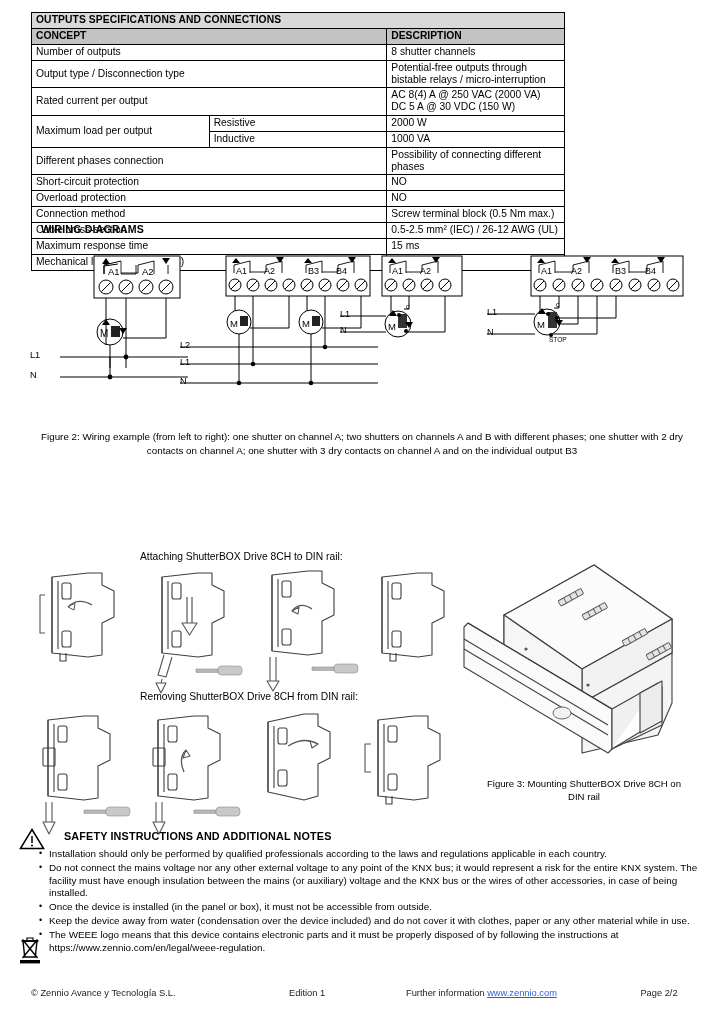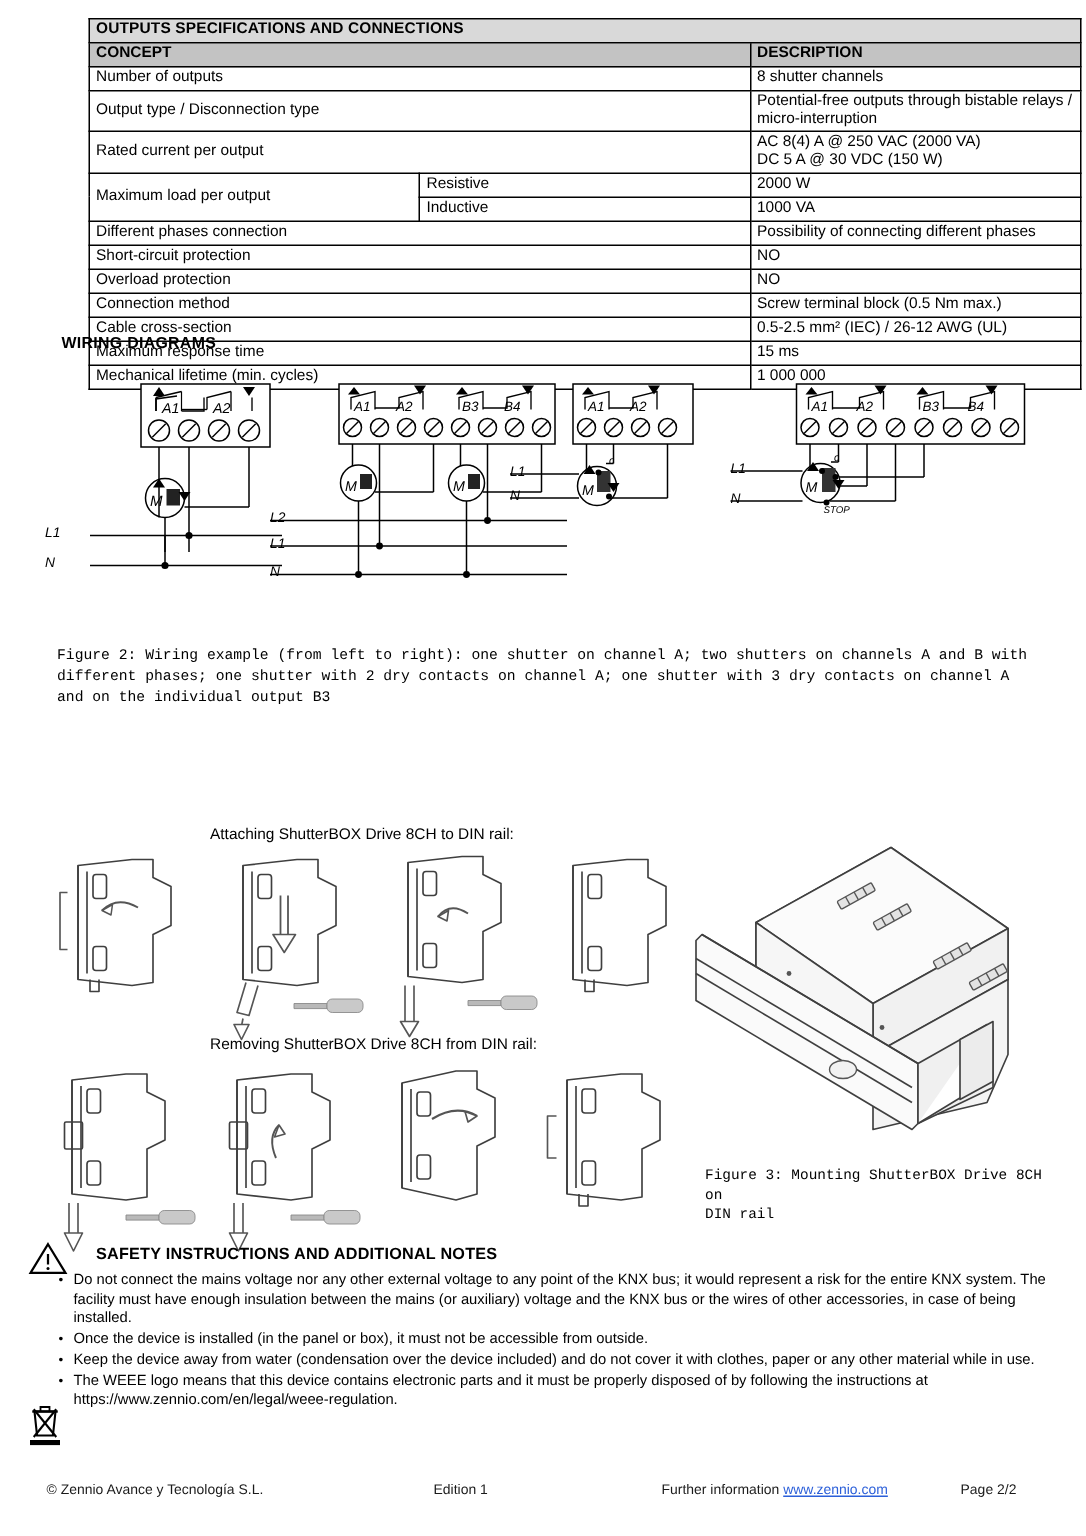--- a/index.html
+++ b/index.html
@@ -5,21 +5,21 @@
   html,body{margin:0;padding:0;background:#fff;}
   body{
     width:724px;height:1024px;position:relative;overflow:hidden;
     font-family:"Liberation Sans", sans-serif;
     color:#000;
     -webkit-font-smoothing:antialiased;
   }
   .page{position:absolute;left:0;top:0;width:724px;height:1024px;}
 
   
-  .spec-wrap{position:absolute;left:31px;top:12px;width:662px;margin-left:28px;}
+  .spec-wrap{position:absolute;left:31px;top:12px;width:534px;}
   table.spec{border-collapse:collapse;width:100%;table-layout:fixed;}
   table.spec td{
     border:1px solid #000;
     font-size:10.3px;
     line-height:1.18;
     padding:1px 4px 1px 4px;
     vertical-align:middle;
     height:13px;
   }
   .t-title{background:#d9d9d9;font-weight:bold;font-size:11.4px;height:16px;letter-spacing:.1px;}
@@ -29,27 +29,27 @@
   .two-line{height:26px;}
   .cell-lines span{display:block;}
 
   
   .sec-head{
     position:absolute;font-weight:bold;font-size:10.6px;letter-spacing:.2px;
   }
   #wiring-heading{left:41px;top:223px;}
 
   
-  #wiring-area{position:absolute;left:0;top:240px;width:647px;height:185px;font-style:italic;}
+  #wiring-area{position:absolute;left:0;top:240px;width:647px;height:185px;}
   .wd{position:absolute;}
   .lbl{position:absolute;font-size:9.2px;line-height:1;color:#000;}
 
   
   .caption{
-    position:absolute;text-align:left;font-size:9.8px;line-height:1.45;font-family:Liberation Mono, monospace;
+    position:absolute;text-align:center;font-size:9.8px;line-height:1.45;
   }
   #fig2-caption{left:38px;top:430px;width:648px;}
   #fig3-caption{left:470px;top:778px;width:228px;line-height:1.35;font-size:9.6px;}
 
   
   #mount-area{position:absolute;left:0;top:545px;width:724px;height:275px;}
   .mount-title{position:absolute;font-size:10.3px;}
   #attach-title{left:140px;top:551px;}
   #remove-title{left:140px;top:691px;}
 
@@ -71,21 +71,21 @@
   }
   #weee-icon{position:absolute;left:8px;top:104px;width:24px;height:30px;}
 
   
   #footer{
     position:absolute;left:31px;top:988px;width:662px;
     font-size:9.3px;color:#1a1a1a;
   }
   #footer .row{display:flex;align-items:baseline;}
   #footer .f-copy{width:258px;}
-  #footer .f-ed{width:152px;}
+  #footer .f-ed{width:117px;}
   #footer .f-info{flex:1;}
   #footer .f-page{width:68px;text-align:center;}
   #footer a{color:#2b5fd9;text-decoration:underline;}
 
   
   #knx-note{
     position:absolute;left:489px;top:361px;width:200px;
     font-size:9.1px;line-height:1.3;text-align:justify;
   }
   #knx-note .tri{display:inline-block;vertical-align:-1px;margin-right:2px;}
@@ -606,20 +606,21 @@
         <path d="M5 7 L19 7 L17.3 23 L6.7 23 Z" fill="none" stroke="#000" stroke-width="1.4"></path>
         <line x1="3.5" y1="7" x2="20.5" y2="7" stroke="#000" stroke-width="1.6"></line>
         <path d="M9 7 L9 4 L15 4 L15 7" fill="none" stroke="#000" stroke-width="1.2"></path>
         <line x1="4.5" y1="5.5" x2="19.5" y2="24" stroke="#000" stroke-width="1.4"></line>
         <line x1="19.5" y1="5.5" x2="4.5" y2="24" stroke="#000" stroke-width="1.4"></line>
         <rect x="2" y="26" width="20" height="3.4" fill="#000"></rect>
       </svg>
     </span>
 
     <ul class="notes">
+      <li>Installation should only be performed by qualified professionals according to the laws and regulations applicable in each country.</li>
       <li>Do not connect the mains voltage nor any other external voltage to any point of the KNX bus; it would represent a risk for the entire KNX system. The facility must have enough insulation between the mains (or auxiliary) voltage and the KNX bus or the wires of other accessories, in case of being installed.</li>
       <li>Once the device is installed (in the panel or box), it must not be accessible from outside.</li>
       <li>Keep the device away from water (condensation over the device included) and do not cover it with clothes, paper or any other material while in use.</li>
       <li>The WEEE logo means that this device contains electronic parts and it must be properly disposed of by following the instructions at https://www.zennio.com/en/legal/weee-regulation.</li>
     </ul>
   </div>
 
   <div id="footer">
     <div class="row">
       <span class="f-copy">© Zennio Avance y Tecnología S.L.</span>

